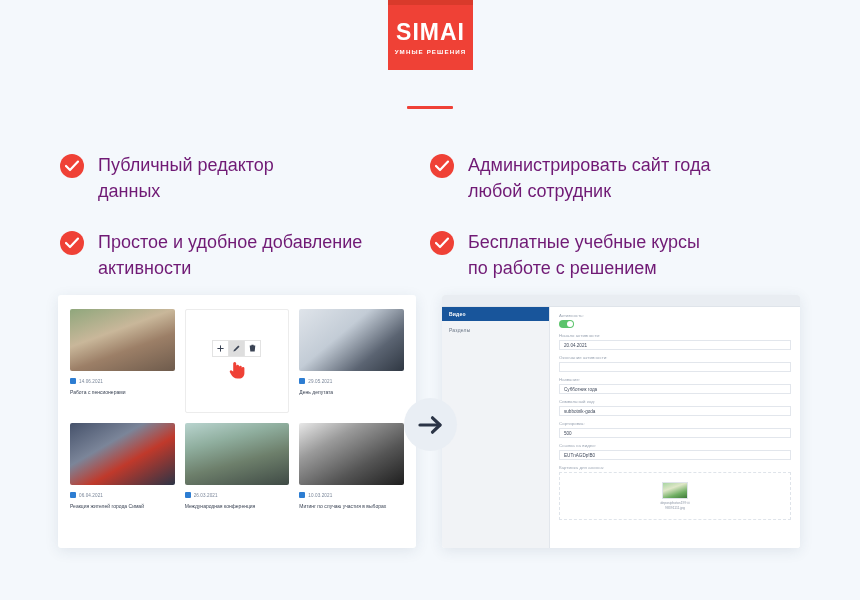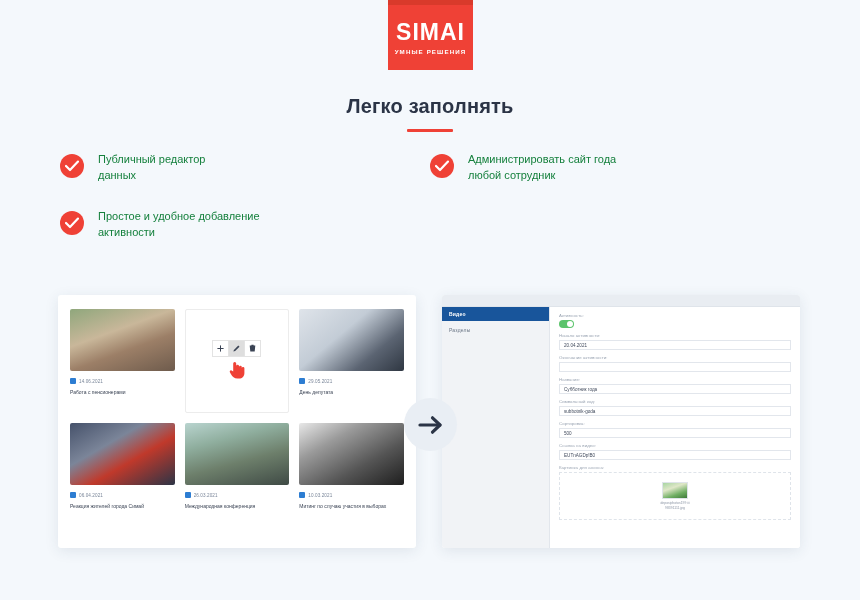--- a/index.html
+++ b/index.html
@@ -41,21 +41,21 @@
   .col { position: absolute; width: 330px; }
   .col-left { left: 60px; }
   .col-right { left: 430px; }
   .feature { display: flex; align-items: flex-start; margin-bottom: 25px; }
   .check {
     flex: 0 0 auto; width: 24px; height: 24px; border-radius: 50%;
     background: #ef4136; position: relative; margin-right: 14px; margin-top: 2px;
   }
   .check svg { position: absolute; left: 5px; top: 6px; }
   .feature-text {
-    font-size: 11px; color: #15803d; line-height: 1.45;
+    font-size: 18px; color: #701a75; line-height: 1.45;
     white-space: pre-line;
   }
 
   
   .shots { position: absolute; left: 0; top: 295px; width: 860px; height: 255px; }
 
   .card {
     position: absolute; background: #ffffff; border-radius: 3px;
     box-shadow: 0 3px 14px rgba(40,60,90,.10);
   }
@@ -154,21 +154,20 @@
 <div class="page">
 
   <div class="logo-wrap">
     <div class="logo-box">
       <div class="logo-main">SIMAI</div>
       <div class="logo-sub">УМНЫЕ РЕШЕНИЯ</div>
     </div>
   </div>
 
   <div class="heading">
-    <h1>Легко заполнять</h1>
     <div class="rule"></div>
   </div>
 
   <div class="features">
     <div class="col col-left">
       <div class="feature">
         <span class="check">
           <svg width="14" height="12" viewBox="0 0 14 12">
               <path d="M1 6 L5 10 L13 1.6" stroke="#ffffff" stroke-width="2.2" fill="none" stroke-linecap="round" stroke-linejoin="round"></path>
             </svg>
@@ -188,20 +187,29 @@
     </div>
     <div class="col col-right">
       <div class="feature">
         <span class="check">
           <svg width="14" height="12" viewBox="0 0 14 12">
               <path d="M1 6 L5 10 L13 1.6" stroke="#ffffff" stroke-width="2.2" fill="none" stroke-linecap="round" stroke-linejoin="round"></path>
             </svg>
         </span>
         <span class="feature-text">Администрировать сайт года
 любой сотрудник</span>
+      </div>
+      <div class="feature">
+        <span class="check">
+          <svg width="14" height="12" viewBox="0 0 14 12">
+              <path d="M1 6 L5 10 L13 1.6" stroke="#ffffff" stroke-width="2.2" fill="none" stroke-linecap="round" stroke-linejoin="round"></path>
+            </svg>
+        </span>
+        <span class="feature-text">Бесплатные учебные курсы
+по работе с решением</span>
       </div>
     </div>
   </div>
 
   <div class="shots">
 
     <div class="card card-news">
       <div class="news-grid">
 
         <div class="news-item">

